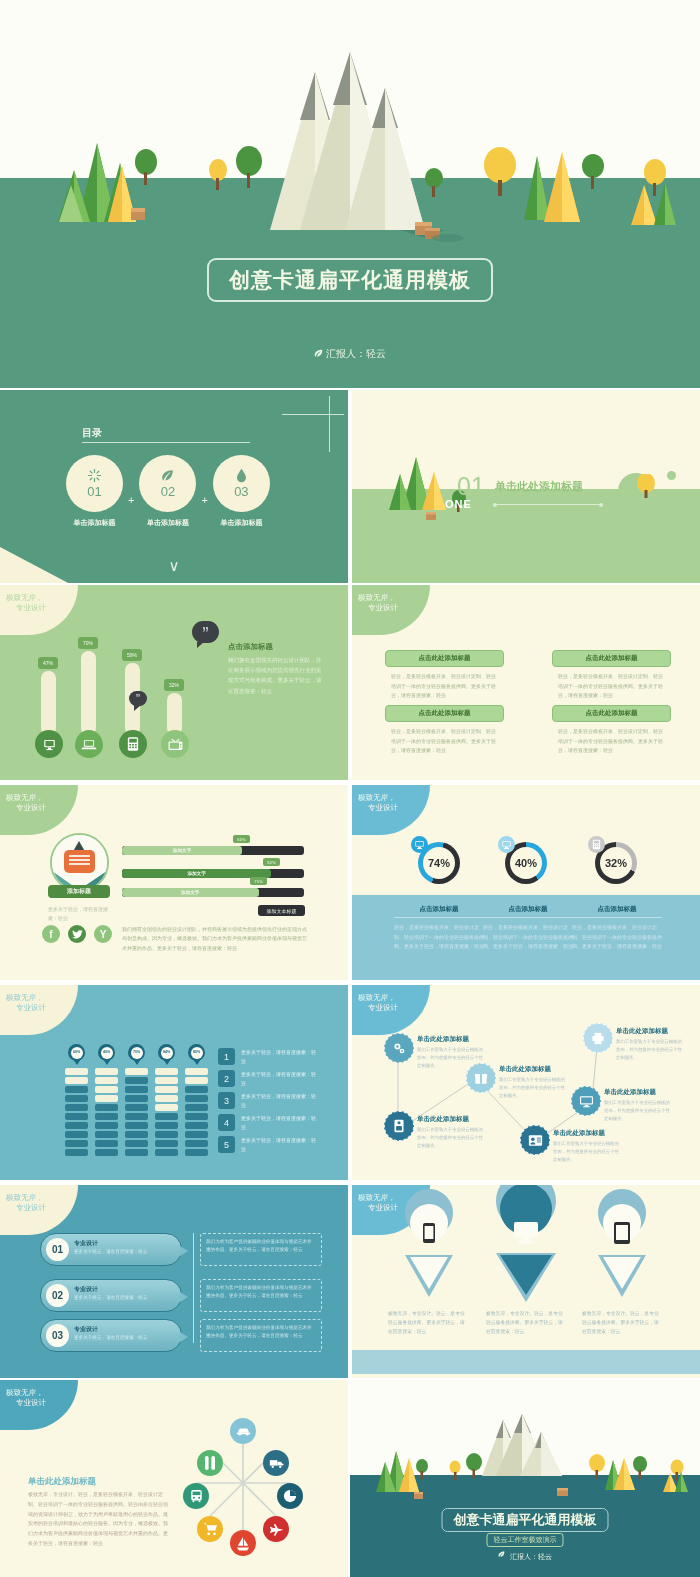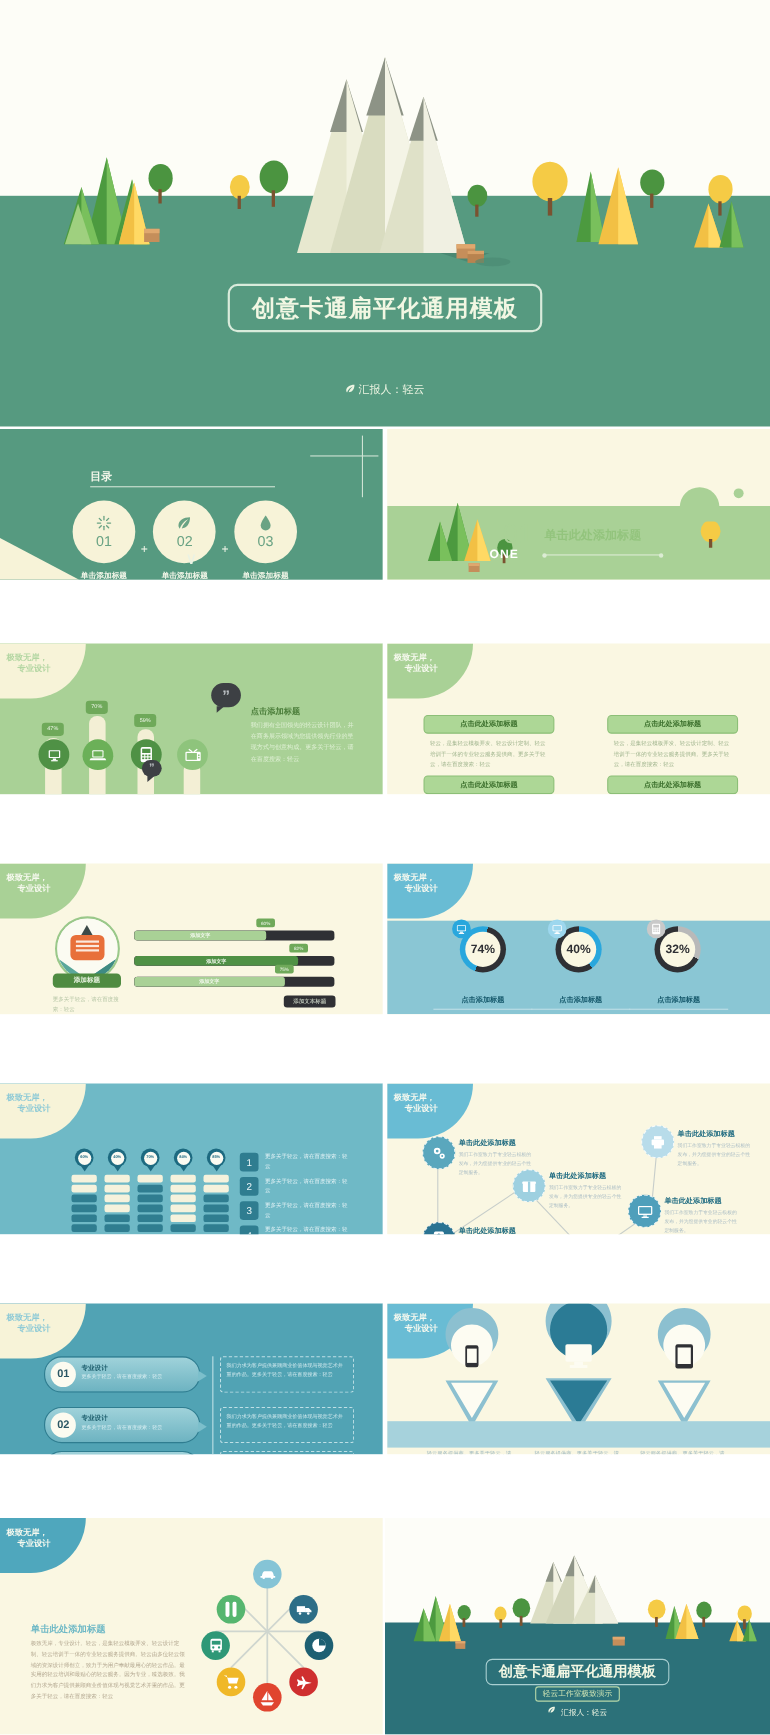--- a/index.html
+++ b/index.html
@@ -1,21 +1,21 @@
 <!DOCTYPE html>
 <html><head>
 <meta charset="utf-8">
 <style>
   html,body{margin:0;padding:0;background:#ffffff;}
   body{font-family:"Liberation Sans","DejaVu Sans",sans-serif;}
   .page{width:700px;height:1577px;position:relative;overflow:hidden;background:#fff;}
 
   
   .slide{position:absolute;overflow:hidden;}
-  .half{width:348px;height:137px;}
+  .half{width:348px;height:195px;}
 
   
   #cover{left:0;top:0;width:700px;height:388px;background:#fbfbf6;}
   .cover-sky{position:absolute;left:0;top:0;width:100%;height:46%;background:#fdfdf7;}
   .cover-ground{position:absolute;left:0;top:46%;width:100%;height:54%;background:#569a80;}
   .cover-title-box{position:absolute;left:50%;top:258px;transform:translateX(-50%);
      border:2px solid #d9ebdb;border-radius:9px;padding:6px 20px;}
   .cover-title{font-size:21px;font-weight:bold;color:#f2f7e3;letter-spacing:1px;white-space:nowrap;}
   .cover-presenter{position:absolute;left:50%;top:347px;transform:translateX(-50%);
      font-size:10px;color:#eef5e2;white-space:nowrap;}
@@ -57,21 +57,21 @@
   .s3-num{position:absolute;left:105px;top:82px;font-size:25px;color:#a9d196;font-weight:300;}
   .s3-one{position:absolute;left:93px;top:108px;font-size:11px;font-weight:bold;color:#ffffff;letter-spacing:1px;}
   .s3-head{position:absolute;left:143px;top:89px;font-size:11px;font-weight:bold;color:#93c47d;white-space:nowrap;}
   .s3-line{position:absolute;left:143px;top:114px;width:106px;height:1px;background:#dcecd4;}
   .s3-line:before,.s3-line:after{content:'';position:absolute;top:-1.5px;width:4px;height:4px;border-radius:50%;background:#dcecd4;}
   .s3-line:before{left:-2px;} .s3-line:after{right:-2px;}
 
   
   .badge{position:absolute;left:0;top:0;width:78px;height:50px;
      border-bottom-right-radius:78px;display:block;}
-  .badge-t{position:absolute;left:6px;top:8px;font-size:7.5px;font-weight:bold;line-height:1.35;}
+  .badge-t{position:absolute;left:6px;top:8px;font-size:7.5px;font-weight:normal;line-height:1.35;}
   .badge-t span{display:block;}
   .badge-t span:nth-child(2){margin-left:10px;}
 
   
   #s4{left:0;top:585px;background:#a9d196;}
   .s4-badge{background:#f7f3d8;}
   .s4-badge .badge-t{color:#b3d6a2;}
   .vbar{position:absolute;width:15px;border-radius:7px;background:#f3efd5;bottom:48px;}
   .vbar-tag{position:absolute;width:20px;height:12px;border-radius:3px;background:#6fa95a;
      color:#f3f8ee;font-size:5px;display:flex;align-items:center;justify-content:center;}

